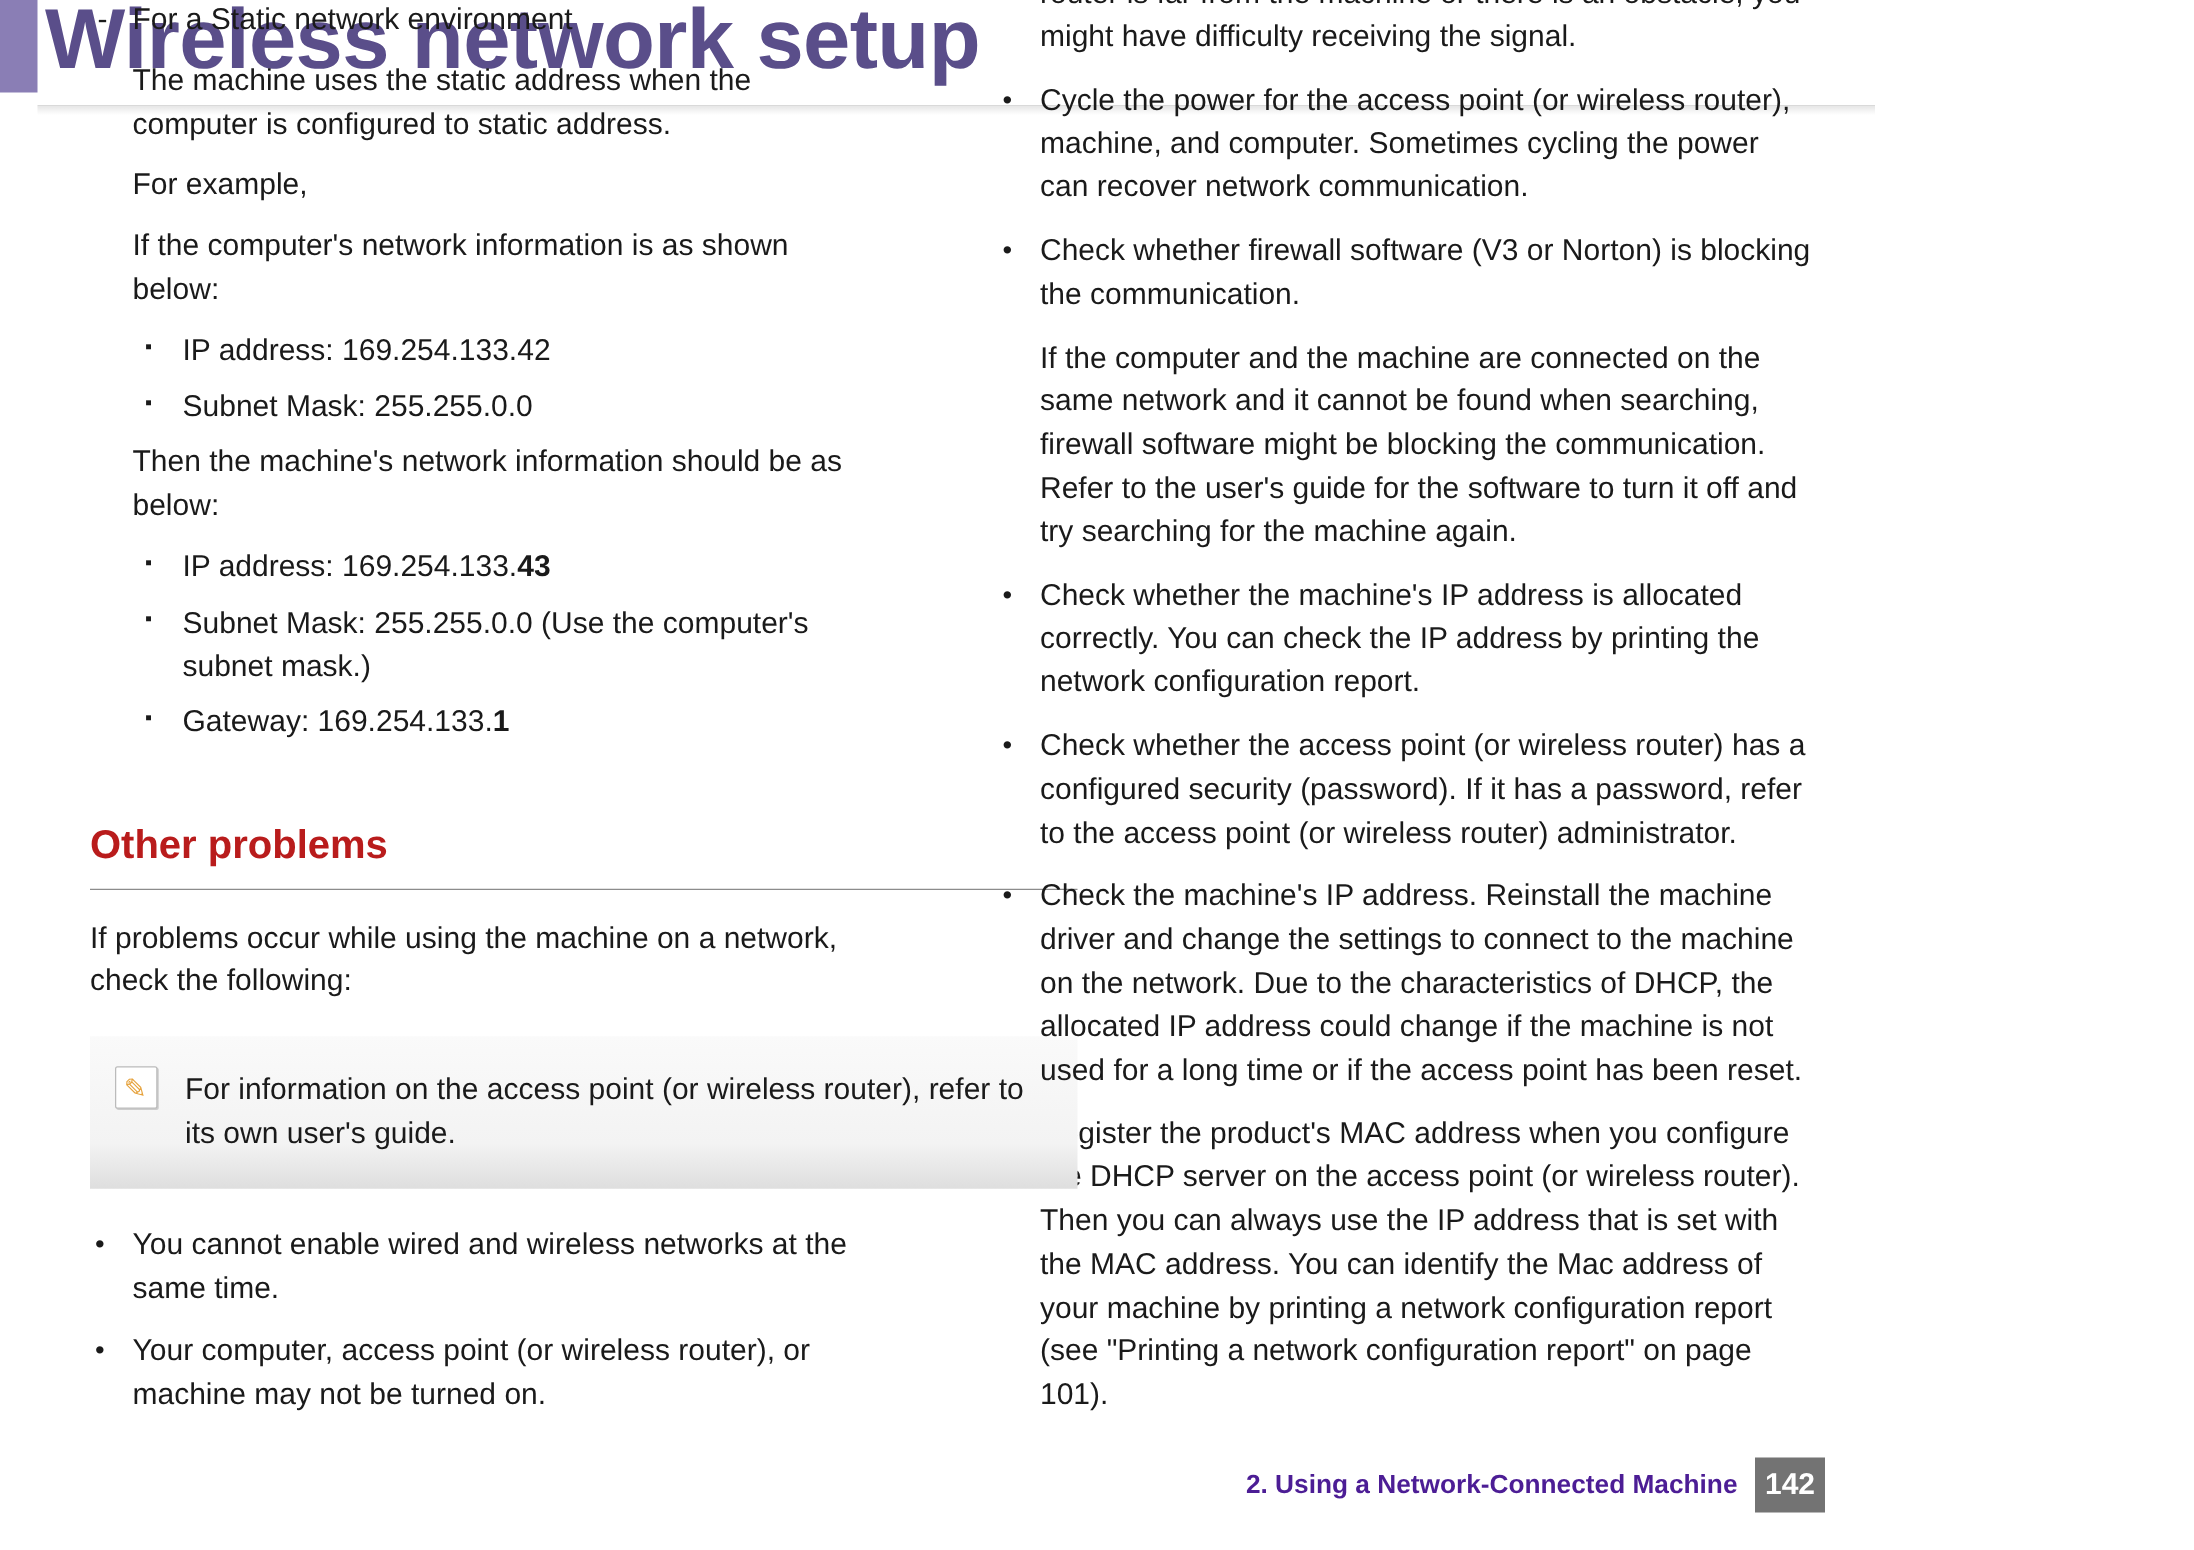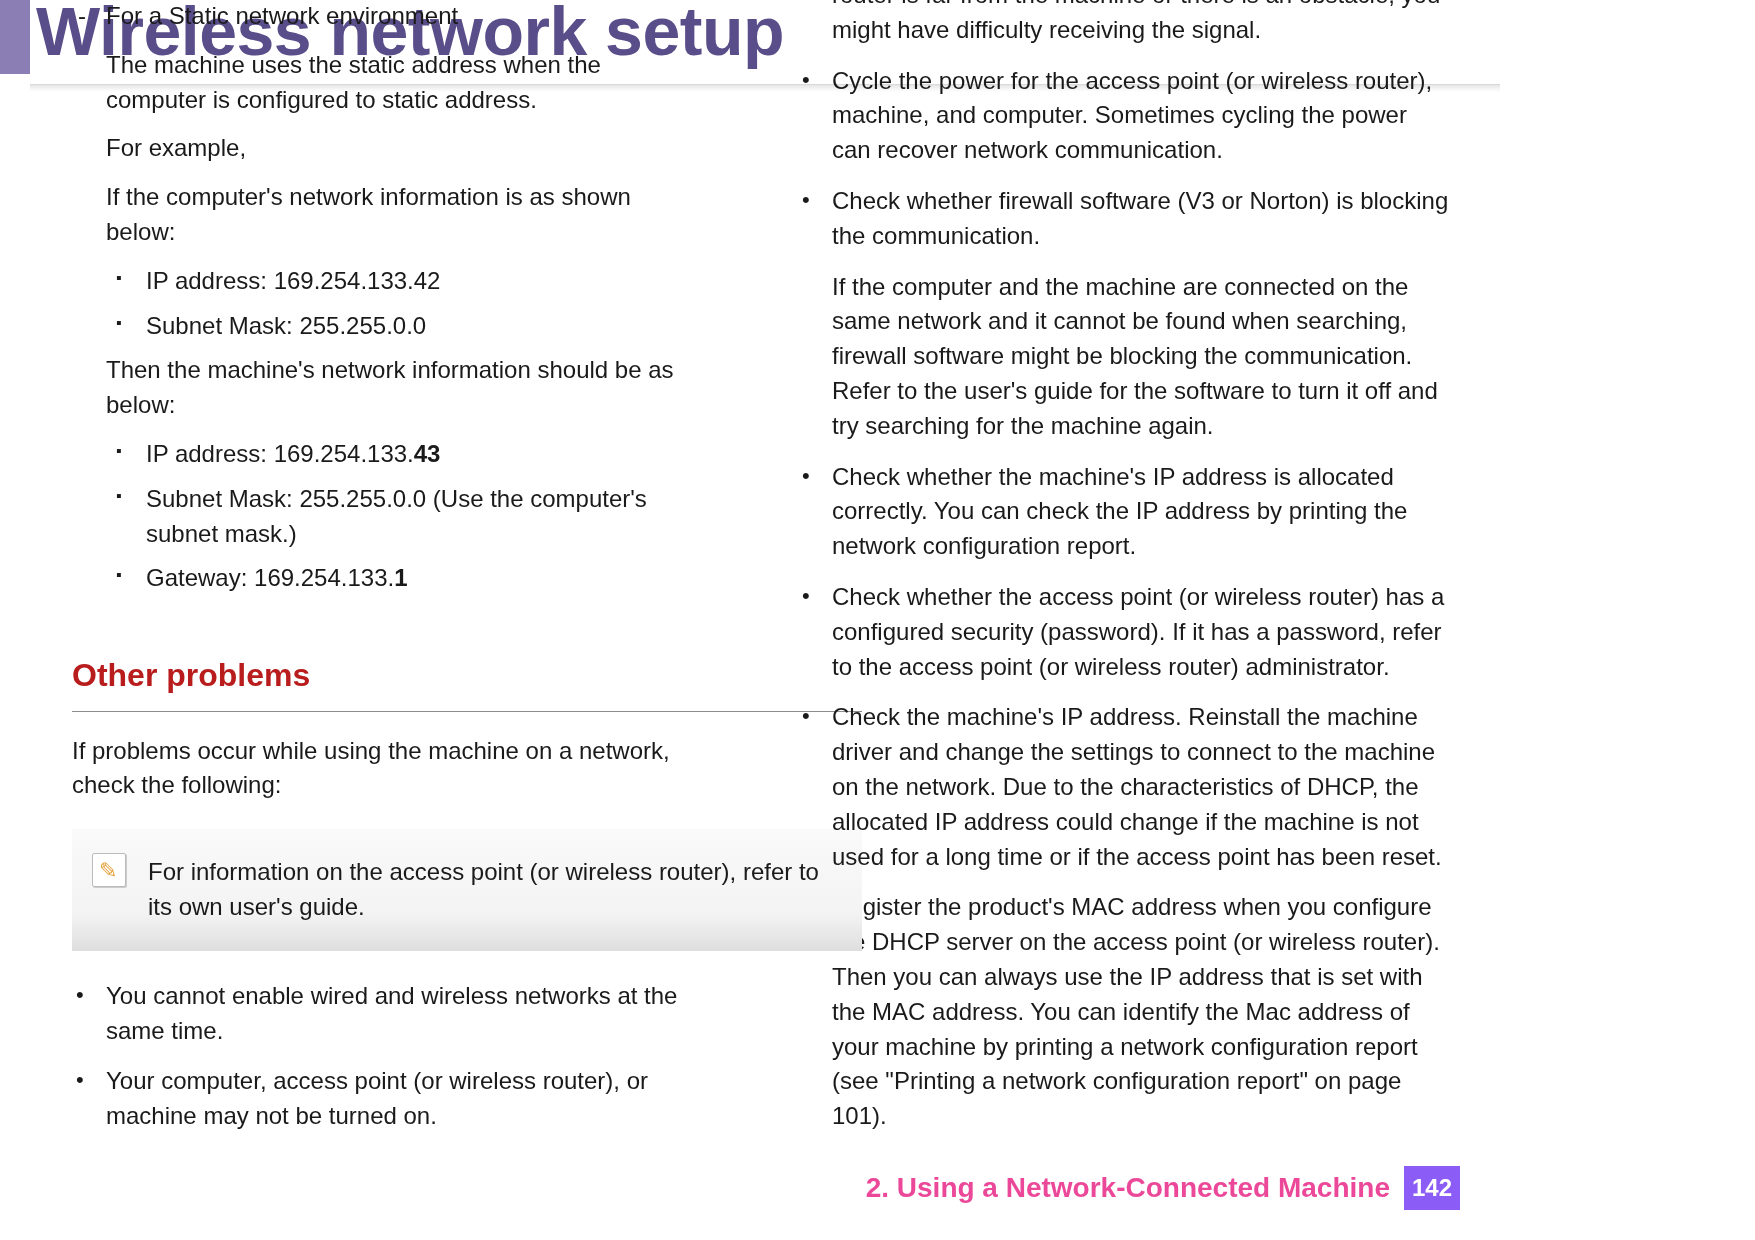--- a/index.html
+++ b/index.html
@@ -26,22 +26,22 @@
   .intro { margin-bottom: 26px; }
   .note-box { background: linear-gradient(to bottom, #fafafa 0%, #f3f3f3 70%, #dedede 100%);
     padding: 26px 20px 26px 76px; position: relative; margin-bottom: 28px; width: 790px; }
   .note-icon { position: absolute; left: 20px; top: 24px; width: 34px; height: 34px;
     background: #fff; border: 1px solid #bbb; border-radius: 2px; box-shadow: 1px 1px 0 #ccc; }
   .note-icon::after { content: "✎"; position: absolute; left: 6px; top: 1px; color: #e6a23c; font-size: 22px; }
   .bul { position: relative; padding-left: 34px; margin-bottom: 16px; }
   .bul::before { content: "•"; position: absolute; left: 4px; top: 0; font-size: 22px; }
   .bul-sub { padding-left: 34px; margin-bottom: 16px; }
   .footer { position: absolute; bottom: 30px; right: 40px; display: flex; align-items: center; gap: 14px; }
-  .footer-text { color: #ec4899; font-weight: 700; font-size: 28px; }
-  .footer-page { background: #8b5cf6; color: #fff; font-weight: 700; font-size: 24px;
+  .footer-text { color: #4c1d95; font-weight: 700; font-size: 21px; }
+  .footer-page { background: #737373; color: #fff; font-weight: 700; font-size: 24px;
     width: 56px; height: 44px; display: flex; align-items: center; justify-content: center; }
   b { font-weight: 700; }
 </style>
 </head>
 <body>
 
 <div class="page">
 
   <div class="header">
     <div class="accent-bar"></div>

